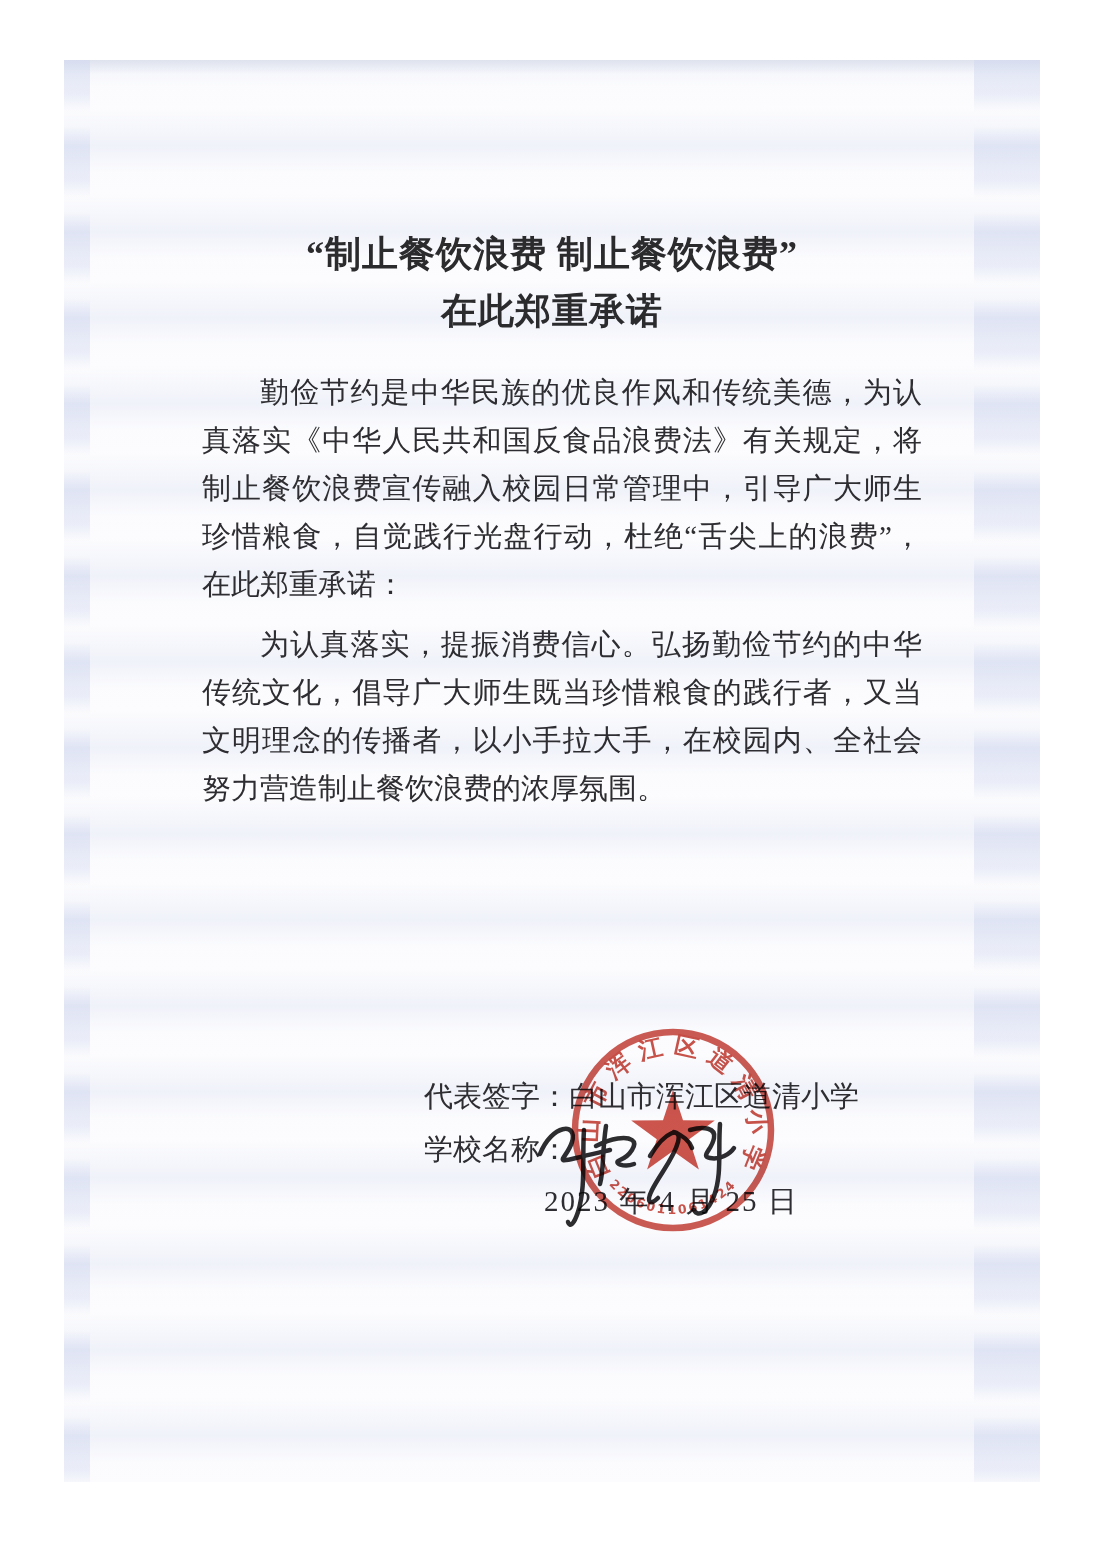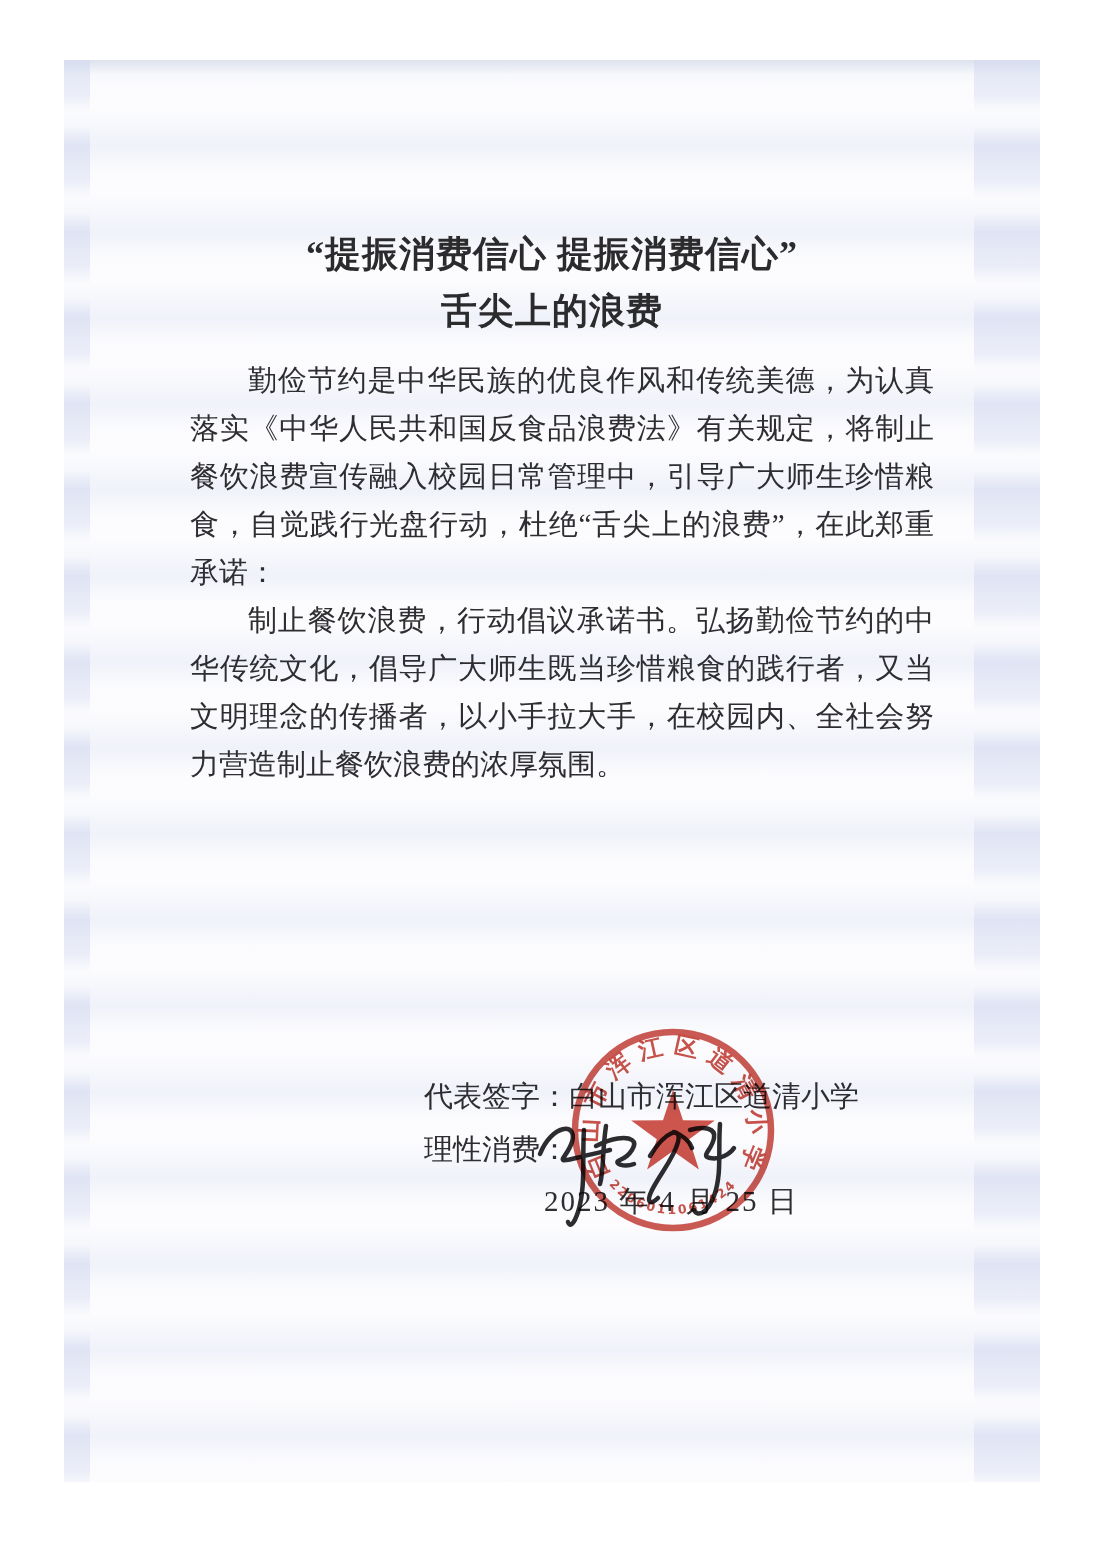--- a/index.html
+++ b/index.html
@@ -65,21 +65,21 @@
     position: absolute;
     left: 126px;
     top: 296px;
     width: 744px;
     font-size: 29px;
     line-height: 48px;
     color: #2e2e32;
     text-align: justify;
   }
   .body-text p {
-    margin: 0;
+    margin: 12px;
     text-indent: 2em;
     text-align: justify;
   }
   .sig-line {
     position: absolute;
     font-size: 29px;
     color: #2e2e32;
     white-space: nowrap;
   }
   .sig-school { left: 360px; top: 1017px; }
@@ -106,34 +106,34 @@
 </style>
 </head>
 <body>
 
 <div class="canvas">
   <div class="page">
     <div class="edge-strip left"></div>
     <div class="edge-strip right"></div>
 
     <div class="doc-title">
-      <div>“提振消费信心 提振消费信心”</div>
-      <div>舌尖上的浪费</div>
+      <div>“制止餐饮浪费 制止餐饮浪费”</div>
+      <div>在此郑重承诺</div>
     </div>
 
     <div class="body-text">
       <p>勤俭节约是中华民族的优良作风和传统美德，为认真落实《中华人民共和国反食品浪费法》有关规定，将制止餐饮浪费宣传融入校园日常管理中，引导广大师生珍惜粮食，自觉践行光盘行动，杜绝“舌尖上的浪费”，在此郑重承诺：</p>
-      <p>制止餐饮浪费，行动倡议承诺书。弘扬勤俭节约的中华传统文化，倡导广大师生既当珍惜粮食的践行者，又当文明理念的传播者，以小手拉大手，在校园内、全社会努力营造制止餐饮浪费的浓厚氛围。</p>
+      <p>为认真落实，提振消费信心。弘扬勤俭节约的中华传统文化，倡导广大师生既当珍惜粮食的践行者，又当文明理念的传播者，以小手拉大手，在校园内、全社会努力营造制止餐饮浪费的浓厚氛围。</p>
     </div>
 
     <div class="sig-line sig-school">
       <span>代表签字：</span><span>白山市浑江区道清小学</span>
     </div>
     <div class="sig-line sig-sign">
-      <span>理性消费：</span>
+      <span>学校名称：</span>
     </div>
     <div class="sig-line sig-date">2023 年 4 月 25 日</div>
 
     <svg class="seal" viewBox="0 0 210 216">
       <defs>
         <path id="sealArcTop" d="M 42.7 147.6 A 76 76 0 1 1 167.3 147.6" fill="none"></path>
         <path id="sealArcBottom" d="M 36.2 152.2 A 84 84 0 0 0 173.8 152.2" fill="none"></path>
       </defs>
       <circle cx="105" cy="104" r="98" fill="none" stroke="#c23a30" stroke-width="6.5" opacity="0.9"></circle>
       <polygon points="105,64 95,94.2 63.2,94.4 88.8,113.3 79.1,143.6 105,125 130.9,143.6 121.2,113.3 146.8,94.4 115,94.2" fill="#c5372c" opacity="0.92"></polygon>

